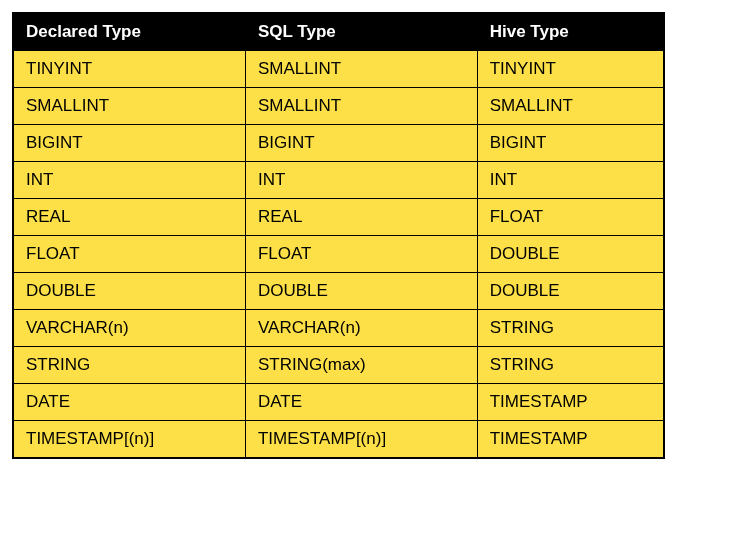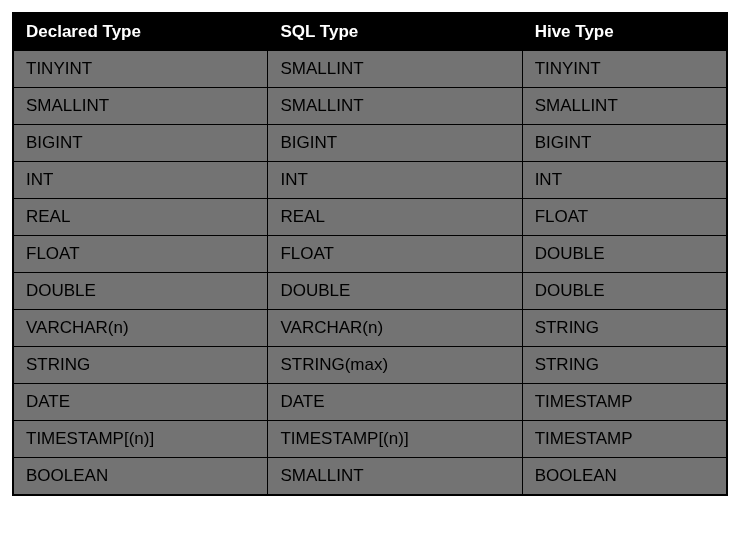--- a/index.html
+++ b/index.html
@@ -8,41 +8,41 @@
       box-sizing: border-box;
     }
     body {
       font-family: Arial, Helvetica, sans-serif;
       background: #fff;
       padding: 12px;
       width: 740px;
     }
     table {
       border-collapse: collapse;
-      width: 716px;
+      width: 653px;
       border: 2px solid #000;
       padding-left: 8px;
     }
     thead tr {
       background: #000;
       color: #fff;
     }
     th {
       text-align: left;
       padding: 8px 12px;
       font-weight: bold;
       font-size: 17px;
       border: 1px solid #000;
     }
     td {
       padding: 8px 12px;
       font-size: 17px;
       border: 1px solid #000;
       color: #000;
-      background: #737373;
+      background: #fde047;
     }
   </style>
 </head>
 <body>
 
 <table>
   <thead>
     <tr>
       <th>Declared Type</th>
       <th>SQL Type</th>
@@ -98,19 +98,14 @@
     <tr>
       <td>DATE</td>
       <td>DATE</td>
       <td>TIMESTAMP</td>
     </tr>
     <tr>
       <td>TIMESTAMP[(n)]</td>
       <td>TIMESTAMP[(n)]</td>
       <td>TIMESTAMP</td>
     </tr>
-    <tr>
-      <td>BOOLEAN</td>
-      <td>SMALLINT</td>
-      <td>BOOLEAN</td>
-    </tr>
   </tbody>
 </table>
 
 </body></html>

